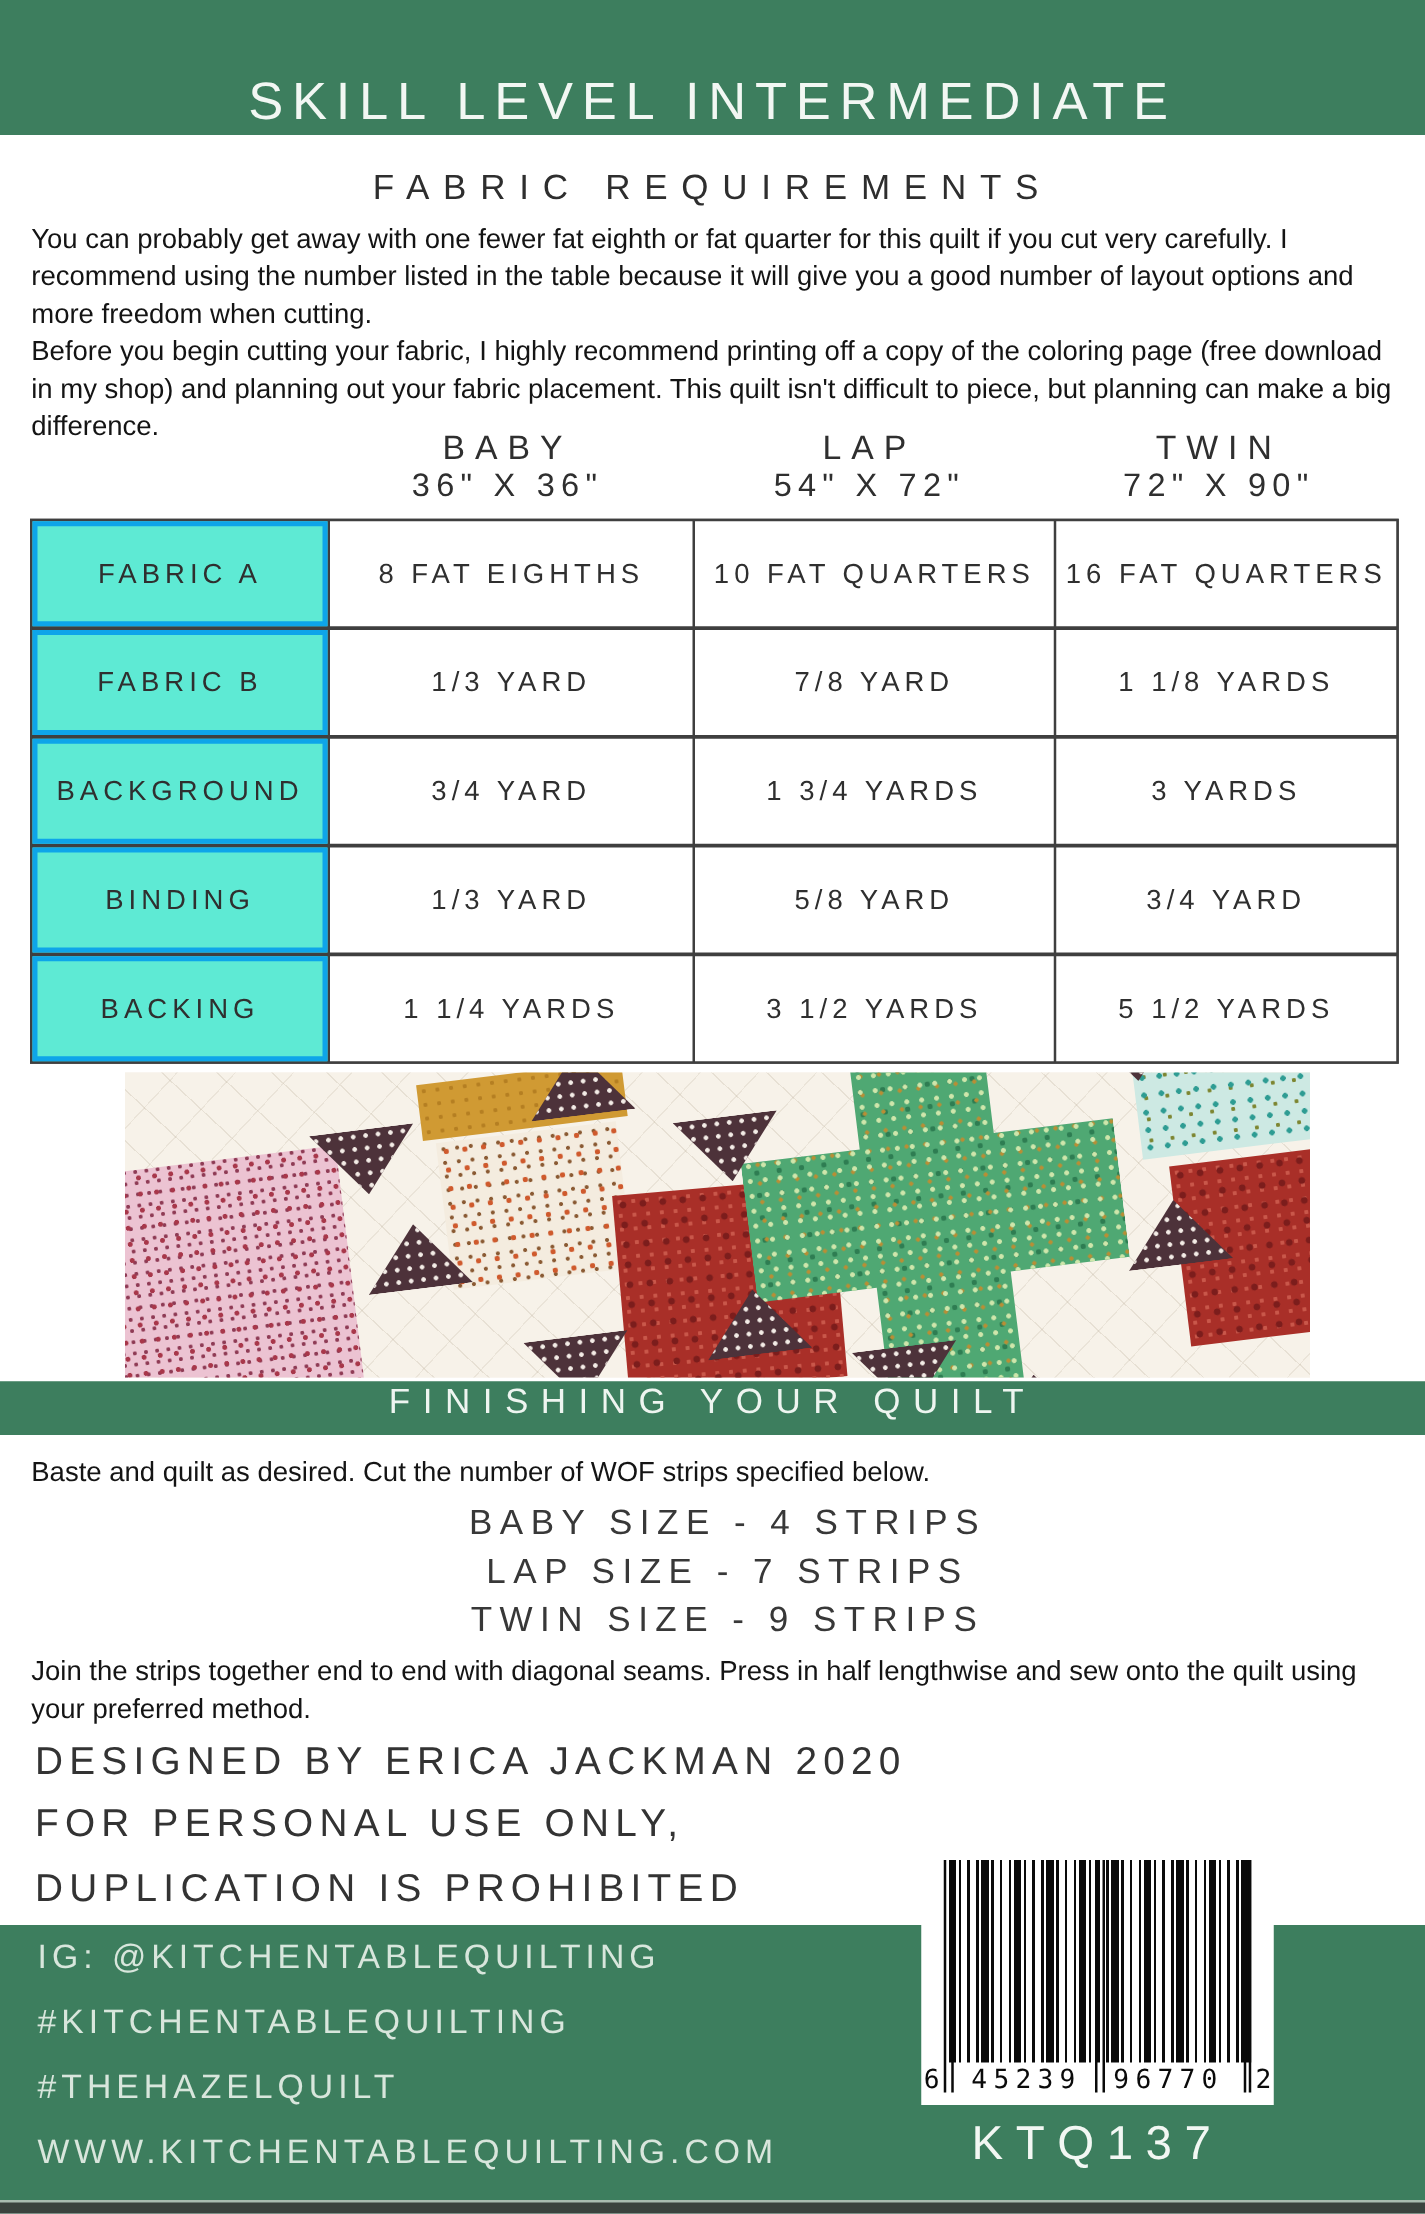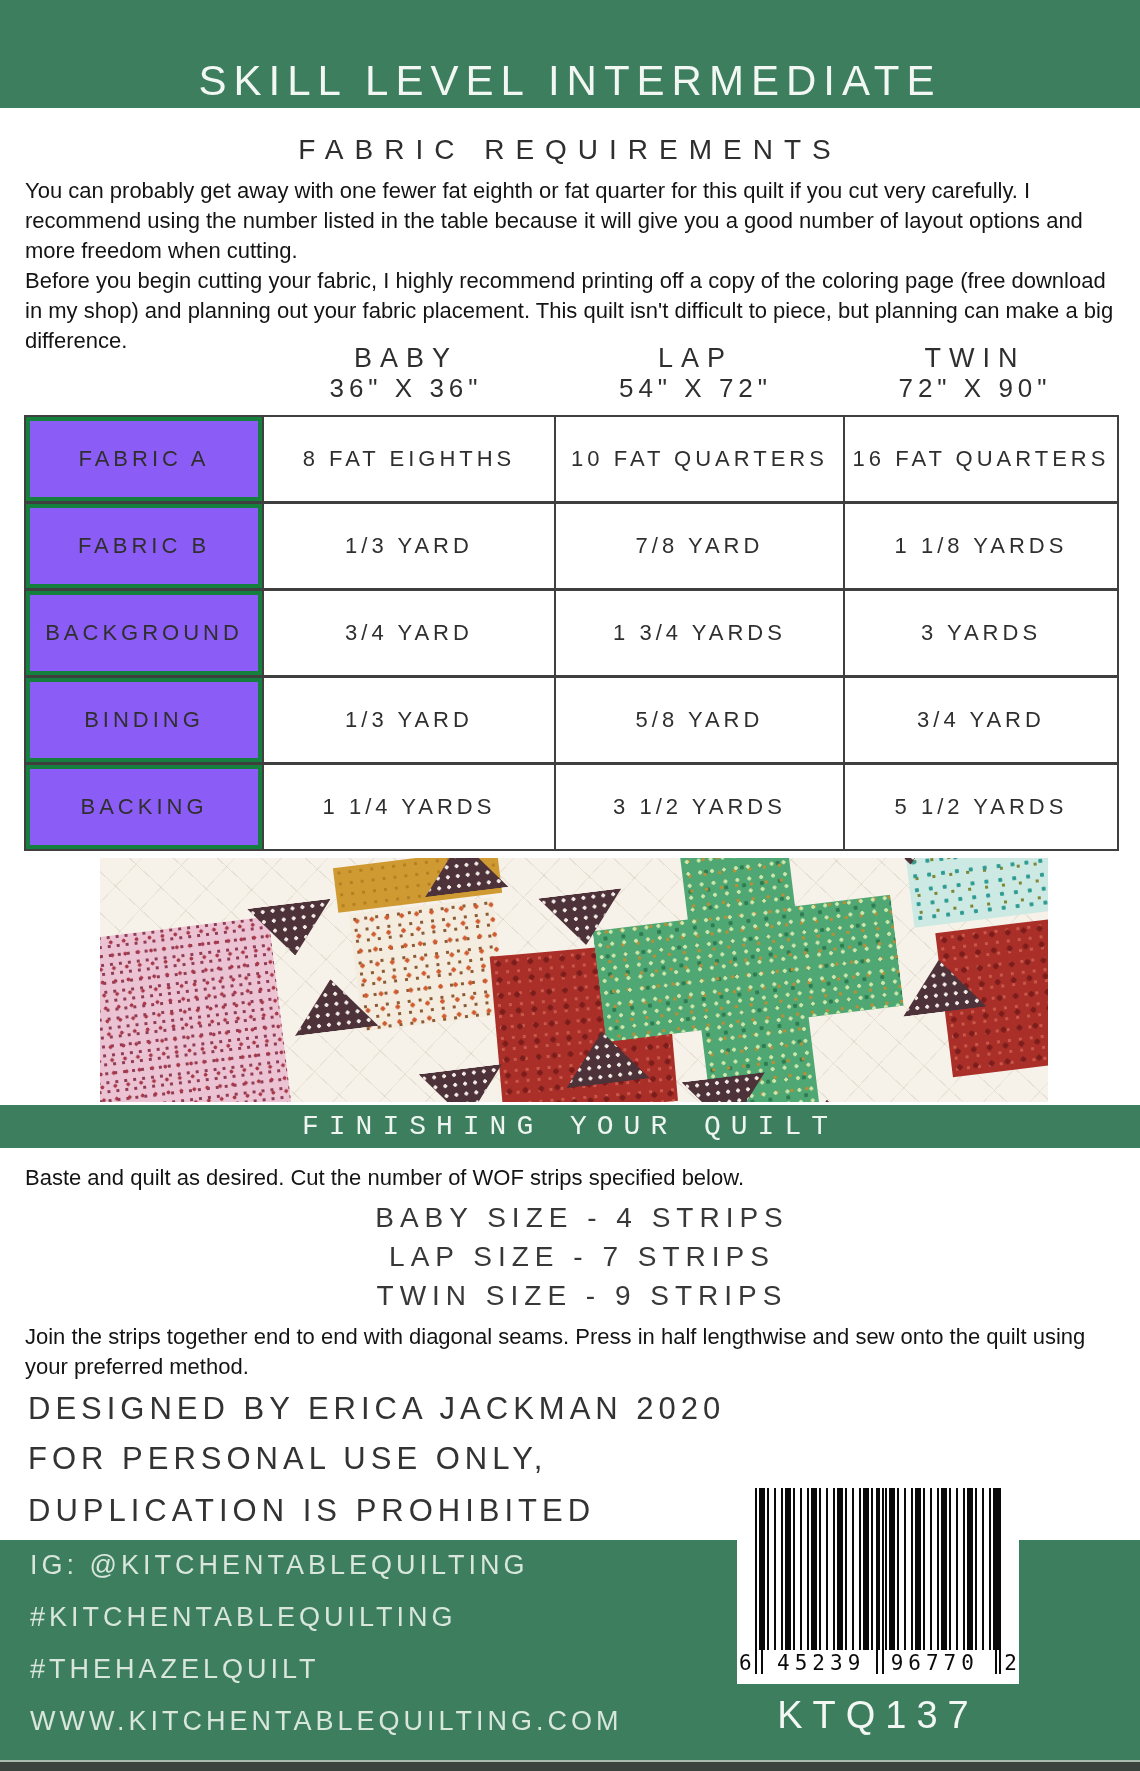--- a/index.html
+++ b/index.html
@@ -4,21 +4,21 @@
 <style>
   html,body{margin:0;padding:0;background:#ffffff;}
   .page{position:relative;width:1140px;height:1771px;background:#ffffff;overflow:hidden;
         font-family:"Liberation Sans",sans-serif;color:#2f2f2f;}
 
   
   .top-band{position:absolute;left:0;top:0;width:100%;height:108px;background:#3d7e5e;}
   .top-band .band-text{position:absolute;top:57px;left:0;width:100%;text-align:center;
         font-size:42px;letter-spacing:7px;color:#f2f7f3;font-weight:400;}
   .finishing-band{position:absolute;left:0;top:1105px;width:100%;height:43px;background:#3d7e5e;
-        display:flex;align-items:center;justify-content:center;font-family:Liberation Mono, monospace;}
+        display:flex;align-items:flex-start;justify-content:center;}
   .finishing-band .band-text{font-size:28px;letter-spacing:10px;color:#eef5f0;}
 
   
   .fr-title{position:absolute;top:133px;left:0;width:100%;margin:0;text-align:center;
         font-size:28px;line-height:34px;letter-spacing:11px;font-weight:400;color:#2e2e2e;}
   .body{position:absolute;left:25px;width:1095px;margin:0;
         font-family:Liberation Sans, sans-serif;font-size:22px;line-height:30px;color:#141414;}
   .para1{top:176px;}
   .para2{top:266px;}
   .baste{top:1163px;}
@@ -29,21 +29,21 @@
         grid-template-columns:236px 292px 287px 272px;}
   .sh{text-align:center;color:#2f2f2f;}
   .sh-name{font-size:27px;line-height:28px;letter-spacing:8px;}
   .sh-dims{font-size:26px;line-height:28px;letter-spacing:5px;margin-top:2px;}
 
   .fabric-table{position:absolute;top:415px;left:24px;width:1095px;height:436px;
         display:grid;grid-template-columns:236px 290px 287px 272px;grid-auto-rows:1fr;
         gap:3px 2px;background:#3f3f3f;border:2px solid #3f3f3f;box-sizing:border-box;}
   .cell{background:#ffffff;display:flex;align-items:center;justify-content:center;
         font-size:22px;letter-spacing:4px;color:#2f2f2f;text-align:center;}
-  .rowlabel{background:#8b5cf6;border:4px solid #15803d;}
+  .rowlabel{background:#5eead4;border:4px solid #0ea5e9;}
 
   
   .quilt-photo{position:absolute;left:100px;top:858px;width:948px;height:244px;overflow:hidden;background:#f7f2e9;}
   .quilt-inner{position:absolute;left:-90px;top:-70px;width:1320px;height:400px;
         transform:rotate(-7deg);background-color:#f7f2e9;
         background-image:repeating-linear-gradient(50deg,rgba(190,178,158,.28) 0 1px,transparent 1px 30px),
                          repeating-linear-gradient(140deg,rgba(190,178,158,.22) 0 1px,transparent 1px 34px);}
   .qb{position:absolute;}
   .plus{clip-path:polygon(32% 0,68% 0,68% 32%,100% 32%,100% 68%,68% 68%,68% 100%,32% 100%,32% 68%,0 68%,0 32%,32% 32%);}
   .tri{position:absolute;width:84px;height:52px;background-color:#4d323a;

